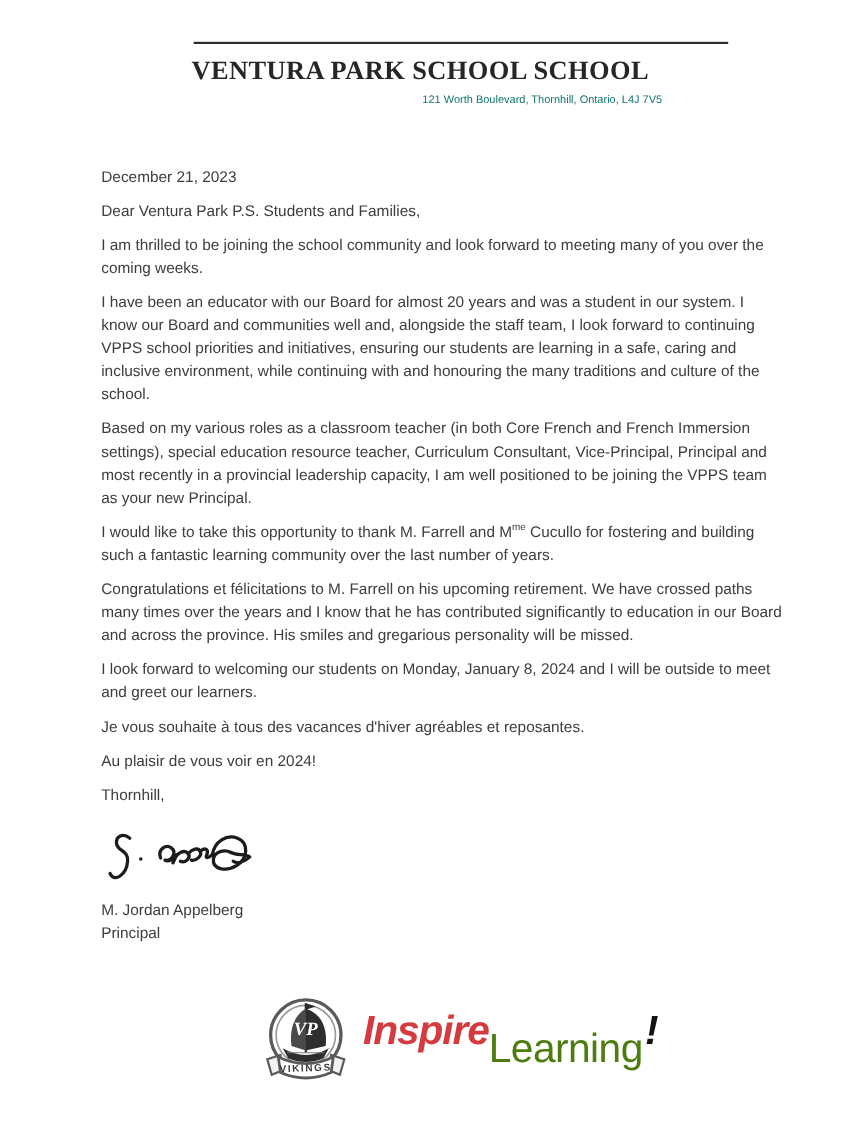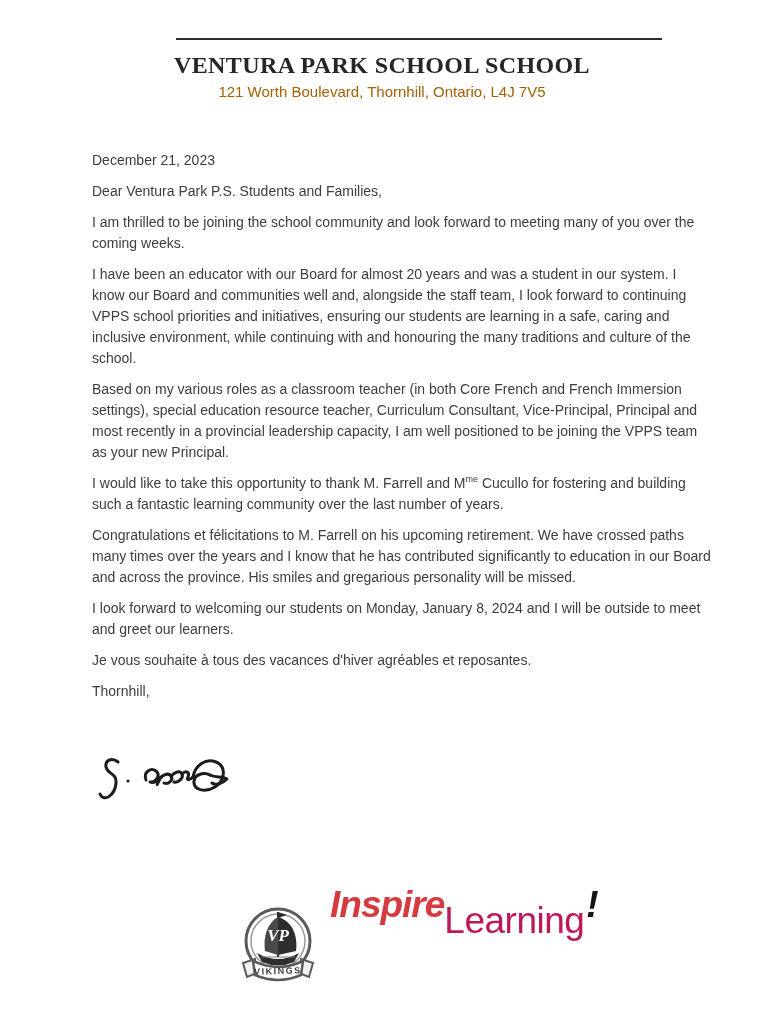--- a/index.html
+++ b/index.html
@@ -35,21 +35,21 @@
   }
   .header-center{
     position:absolute;left:162px;top:52px;width:440px;text-align:center;
   }
   .school-name{
     font-family:"Liberation Serif",serif;
     font-size:24px;font-weight:bold;color:#262626;letter-spacing:.4px;
     margin:0;
   }
   .school-address,.school-phone{
-    font-size:15px;color:#a16207;line-height:15.5px;white-space:pre;
+    font-size:10px;color:#0f766e;line-height:15.5px;white-space:pre;text-align:right;
   }
   .school-address{margin-top:5px;}
 
   
   .letter-body{
     position:absolute;left:92px;top:150px;width:620px;
     font-size:14px;line-height:21px;color:#3d3d3d;
   }
   .letter-body p{margin:0 0 10px 0;}
   .letter-body sup{font-size:9px;line-height:0;margin-top:28px;}
@@ -57,26 +57,26 @@
   
   .signature{position:absolute;left:94px;top:750px;}
   .signer{
     position:absolute;left:92px;top:817px;
     font-size:14px;line-height:21px;color:#3d3d3d;
   }
 
   
   .crest{position:absolute;left:237px;top:905px;}
   .slogan{
-    position:absolute;left:330px;top:882px;height:46px;
+    position:absolute;left:330px;top:914px;height:46px;
     display:flex;align-items:center;
     font-size:37px;letter-spacing:-0.5px;white-space:nowrap;
   }
   .slogan .inspire{font-style:italic;font-weight:bold;color:#d43a3e;letter-spacing:-1px;}
-  .slogan .learning{font-weight:normal;color:#be185d;margin-top:32px;}
+  .slogan .learning{font-weight:normal;color:#4d7c0f;margin-top:32px;}
   .slogan .bang{font-style:italic;font-weight:bold;color:#141414;margin-left:2px;}
 </style>
 </head>
 <body>
 
 <div class="page">
 
   <div class="header-rule"></div>
 
 
@@ -88,20 +88,21 @@
   <div class="letter-body">
     <p>December 21, 2023</p>
     <p>Dear Ventura Park P.S. Students and Families,</p>
     <p>I am thrilled to be joining the school community and look forward to meeting many of you over the coming weeks.</p>
     <p>I have been an educator with our Board for almost 20 years and was a student in our system. I know our Board and communities well and, alongside the staff team, I look forward to continuing VPPS school priorities and initiatives, ensuring our students are learning in a safe, caring and inclusive environment, while continuing with and honouring the many traditions and culture of the school.</p>
     <p>Based on my various roles as a classroom teacher (in both Core French and French Immersion settings), special education resource teacher, Curriculum Consultant, Vice-Principal, Principal and most recently in a provincial leadership capacity, I am well positioned to be joining the VPPS team as your new Principal.</p>
     <p><span>I would like to take this opportunity to thank M. Farrell and M</span><sup>me</sup><span> Cucullo for fostering and building such a fantastic learning community over the last number of years.</span></p>
     <p>Congratulations et félicitations to M. Farrell on his upcoming retirement. We have crossed paths many times over the years and I know that he has contributed significantly to education in our Board and across the province. His smiles and gregarious personality will be missed.</p>
     <p>I look forward to welcoming our students on Monday, January 8, 2024 and I will be outside to meet and greet our learners.</p>
     <p>Je vous souhaite à tous des vacances d'hiver agréables et reposantes.</p>
+    <p>Au plaisir de vous voir en 2024!</p>
     <p>Thornhill,</p>
   </div>
 
   <div class="signature">
     <svg width="140" height="62" viewBox="0 0 140 62">
       <g fill="none" stroke="#1c1c1c" stroke-width="3" stroke-linecap="round" stroke-linejoin="round">
 
         <path d="M24,12 C18,7 11,10 12,17 C13,24 23,23 22,33 C21,45 10,53 6,44"></path>
         <circle cx="34" cy="31" r="1.6" fill="#1c1c1c" stroke="none"></circle>
 
@@ -109,20 +110,24 @@
         <path d="M67,27 C64,32 62,38 64,32 C67,25 74,22 77,26 C80,30 74,35 70,33"></path>
         <path d="M77,26 C81,22 86,20 88,24 C90,28 84,33 80,32"></path>
         <path d="M88,24 C92,20 96,22 94,27 C92,31 96,30 99,27"></path>
 
         <path d="M99,27 C101,15 112,8 122,12 C132,16 132,30 121,37 C111,43 99,40 100,31 C101,24 110,22 116,25"></path>
         <path d="M116,25 C122,28 128,26 133,29 C129,33 122,36 118,33"></path>
       </g>
     </svg>
   </div>
 
+  <div class="signer">
+    <div>M. Jordan Appelberg</div>
+    <div>Principal</div>
+  </div>
 
   <div class="crest">
     <svg width="82" height="86" viewBox="0 0 82 86">
 
       <circle cx="41" cy="36" r="32" fill="#ffffff" stroke="#5a5a5a" stroke-width="3"></circle>
       <circle cx="41" cy="36" r="27" fill="none" stroke="#9a9a9a" stroke-width="1.5"></circle>
 
       <line x1="41" y1="7" x2="41" y2="52" stroke="#2c2c2c" stroke-width="2"></line>
       <path d="M41,7 L50,10 L41,13 Z" fill="#2c2c2c"></path>
 

